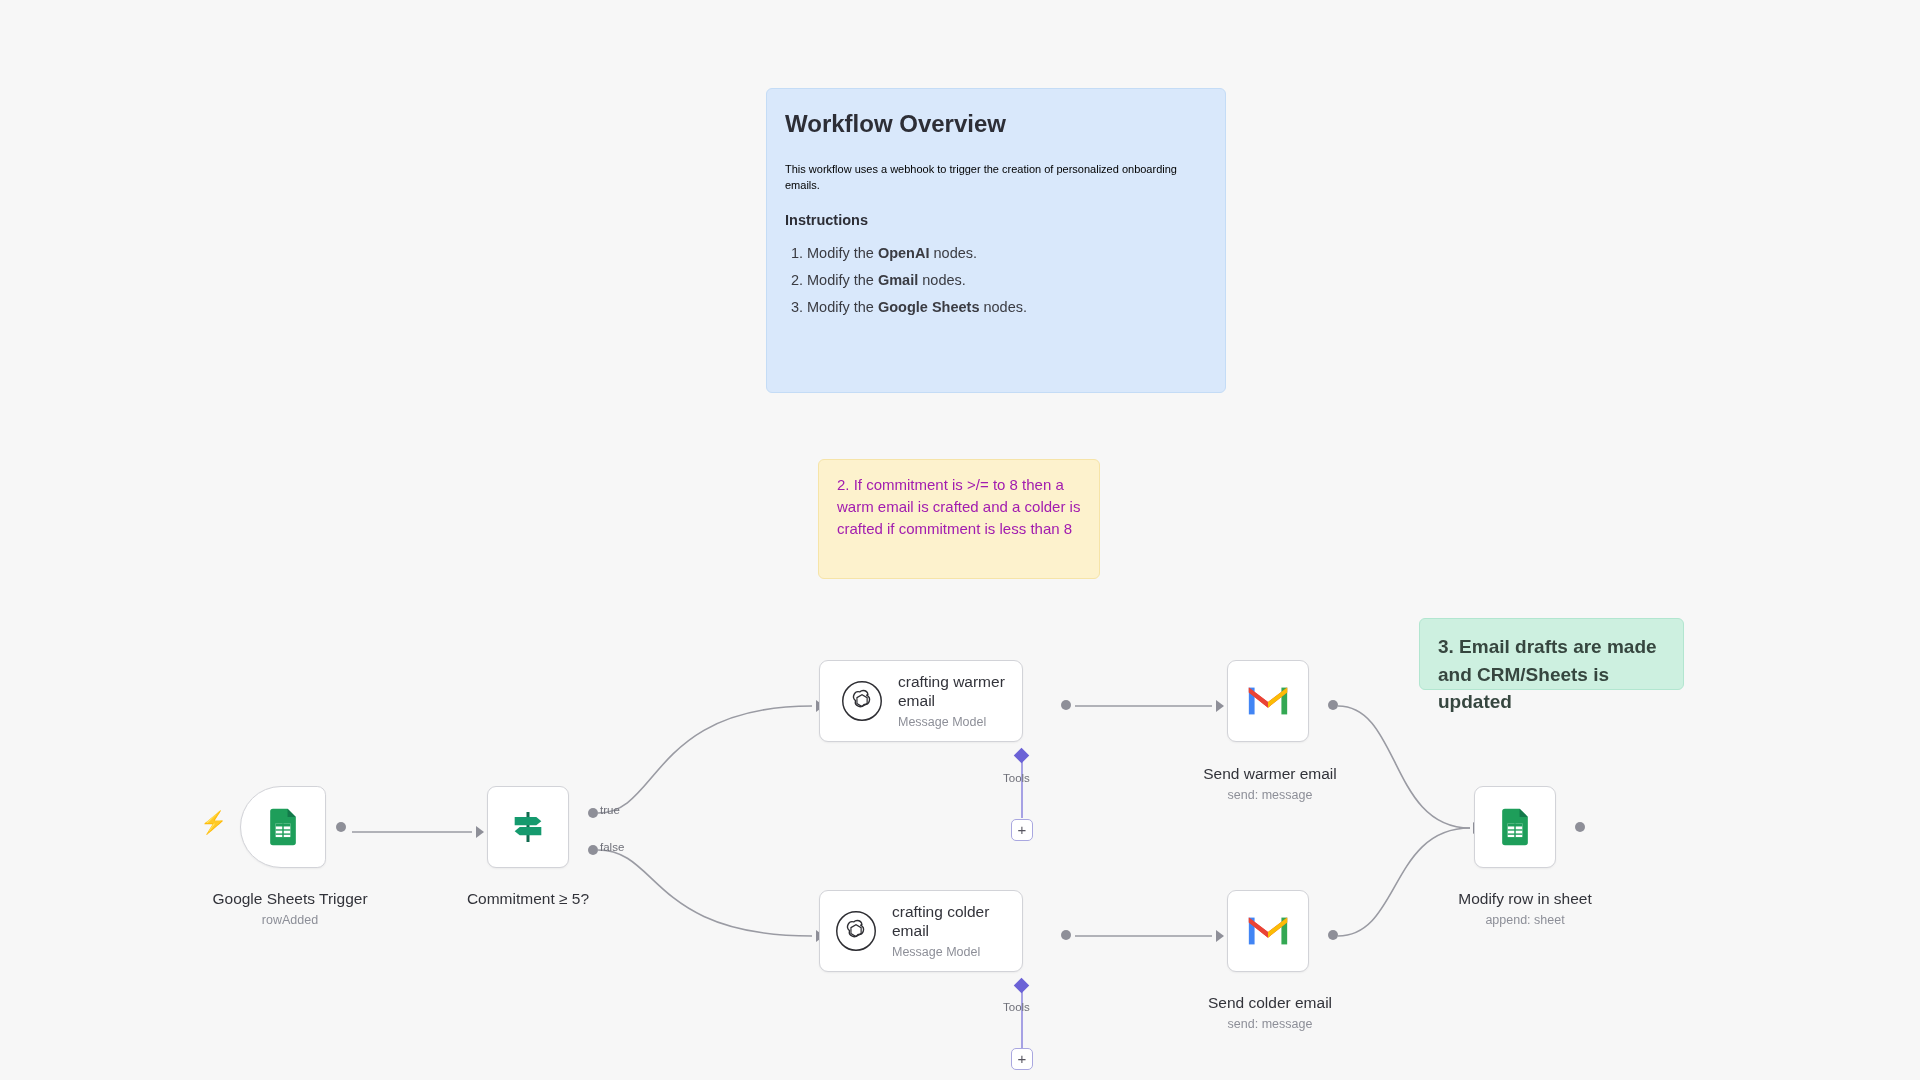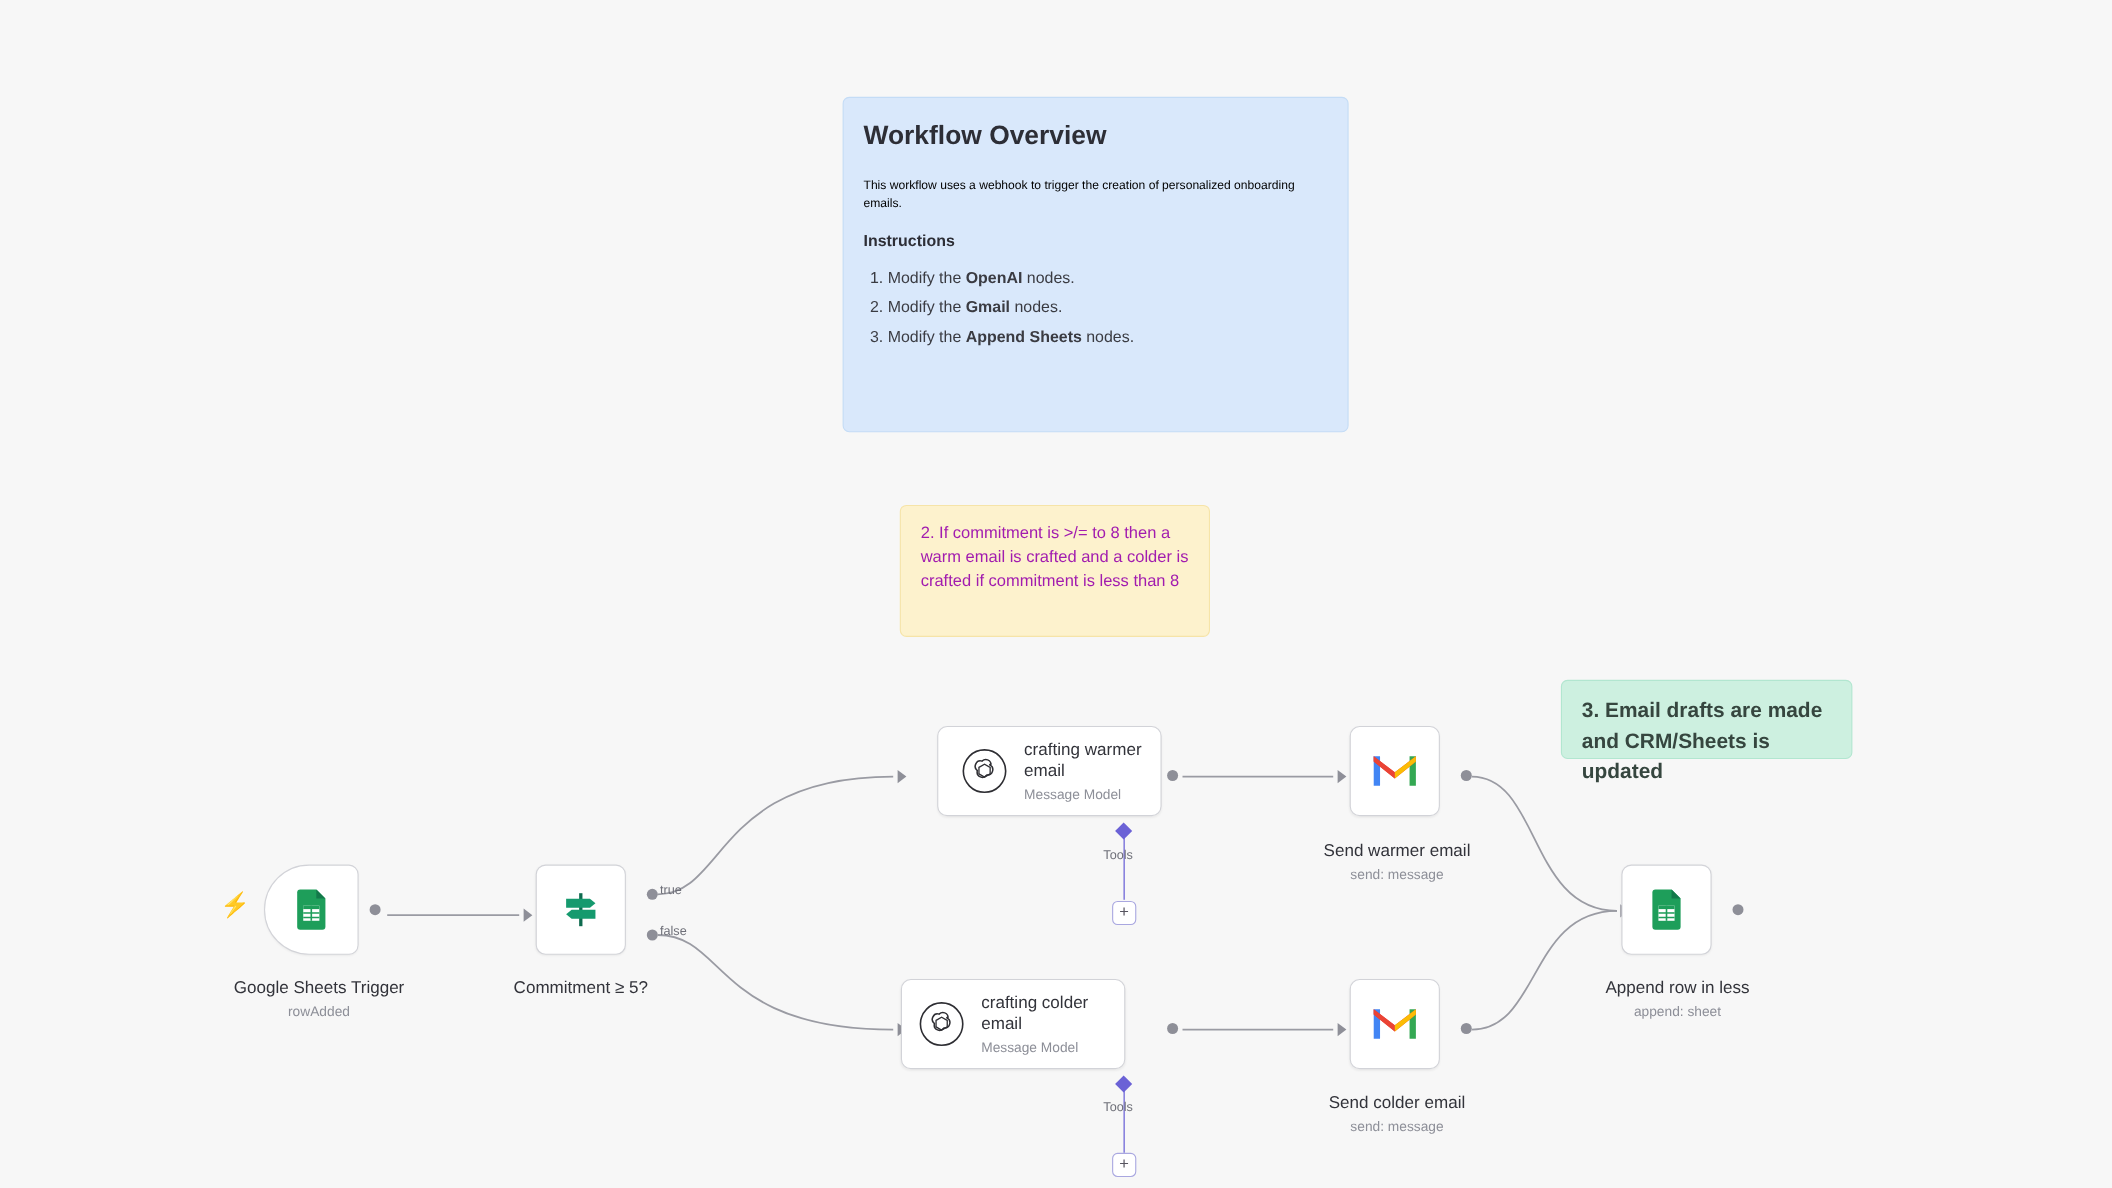--- a/index.html
+++ b/index.html
@@ -222,21 +222,21 @@
     <p>This workflow uses a webhook to trigger the creation of personalized onboarding emails.</p>
     <h2>Instructions</h2>
     <ol>
       <li>
         <span>Modify the </span><b>OpenAI</b><span> nodes.</span>
       </li>
       <li>
         <span>Modify the </span><b>Gmail</b><span> nodes.</span>
       </li>
       <li>
-        <span>Modify the </span><b>Append Sheets</b><span> nodes.</span>
+        <span>Modify the </span><b>Google Sheets</b><span> nodes.</span>
       </li>
     </ol>
   </div>
 
   <div class="sticky sticky-yellow" style="left:818px; top:459px; width:282px; height:120px;">2. If commitment is &gt;/= to 8 then a warm email is crafted and a colder is crafted if commitment is less than 8</div>
 
 
   <div class="sticky sticky-green" style="left:1419px; top:618px; width:265px; height:72px;">3. Email drafts are made and CRM/Sheets is updated</div>
 
   <span class="bolt" style="left:200px; top:812px;">⚡</span>
@@ -271,21 +271,21 @@
   </div>
   <div class="port" style="left:588px; top:808px;"></div>
   <div class="port-label" style="left:600px; top:804px;">true</div>
   <div class="port" style="left:588px; top:845px;"></div>
   <div class="port-label" style="left:600px; top:841px;">false</div>
   <div class="node-label" style="left:428px; top:890px; width:200px;">
     <span>Commitment ≥ 5?</span>
   </div>
 
   <div class="port-arrow" style="left:816px; top:700px;"></div>
-  <div class="node node-wide" style="left:852px; top:660px;padding-left:20px;">
+  <div class="node node-wide" style="left:819px; top:660px;padding-left:20px;">
     <span>
       <svg class="icon-openai" width="44" height="44" viewBox="0 0 48 48">
         <circle cx="24" cy="24" r="21" fill="none" stroke="#2e2e33" stroke-width="1.6"></circle>
         <path d="M30.5 17.2c-.3-2.6-2.6-4.6-5.3-4.6-1.4 0-2.7.6-3.7 1.5-2.4-.7-5 .4-6.1 2.7-1.2 2.4-.5 5.2 1.5 6.8-.6 2.5.6 5.1 3 6.1 2.3 1 5 .2 6.4-1.9 2.6.3 5-1.3 5.7-3.8.7-2.5-.5-5.1-2.8-6.2.1-.2.2-.4.3-.6z" fill="none" stroke="#2e2e33" stroke-width="1.5" stroke-linejoin="round"></path>
         <path d="M18.5 20.3l5.5-3.1 5.6 3.2v6.4l-5.6 3.2-5.5-3.2z" fill="none" stroke="#2e2e33" stroke-width="1.3"></path>
       </svg>
     </span>
     <div>
       <div class="node-title">crafting warmer email</div>
       <div class="node-sub">Message Model</div>
@@ -362,17 +362,17 @@
         <rect x="16" y="20" width="16" height="15" fill="#ffffff"></rect>
         <rect x="16" y="20" width="16" height="3.4" fill="#1e9e5a"></rect>
         <rect x="23.2" y="20" width="1.6" height="15" fill="#1e9e5a"></rect>
         <rect x="16" y="26.5" width="16" height="1.5" fill="#1e9e5a"></rect>
         <rect x="16" y="31" width="16" height="1.5" fill="#1e9e5a"></rect>
       </svg>
     </span>
   </div>
   <div class="port" style="left:1575px; top:822px;"></div>
   <div class="node-label" style="left:1425px; top:890px; width:200px;">
-    <span>Append row in less</span>
+    <span>Modify row in sheet</span>
     <span class="sub">append: sheet</span>
   </div>
 
 </div>
 
 </body></html>

